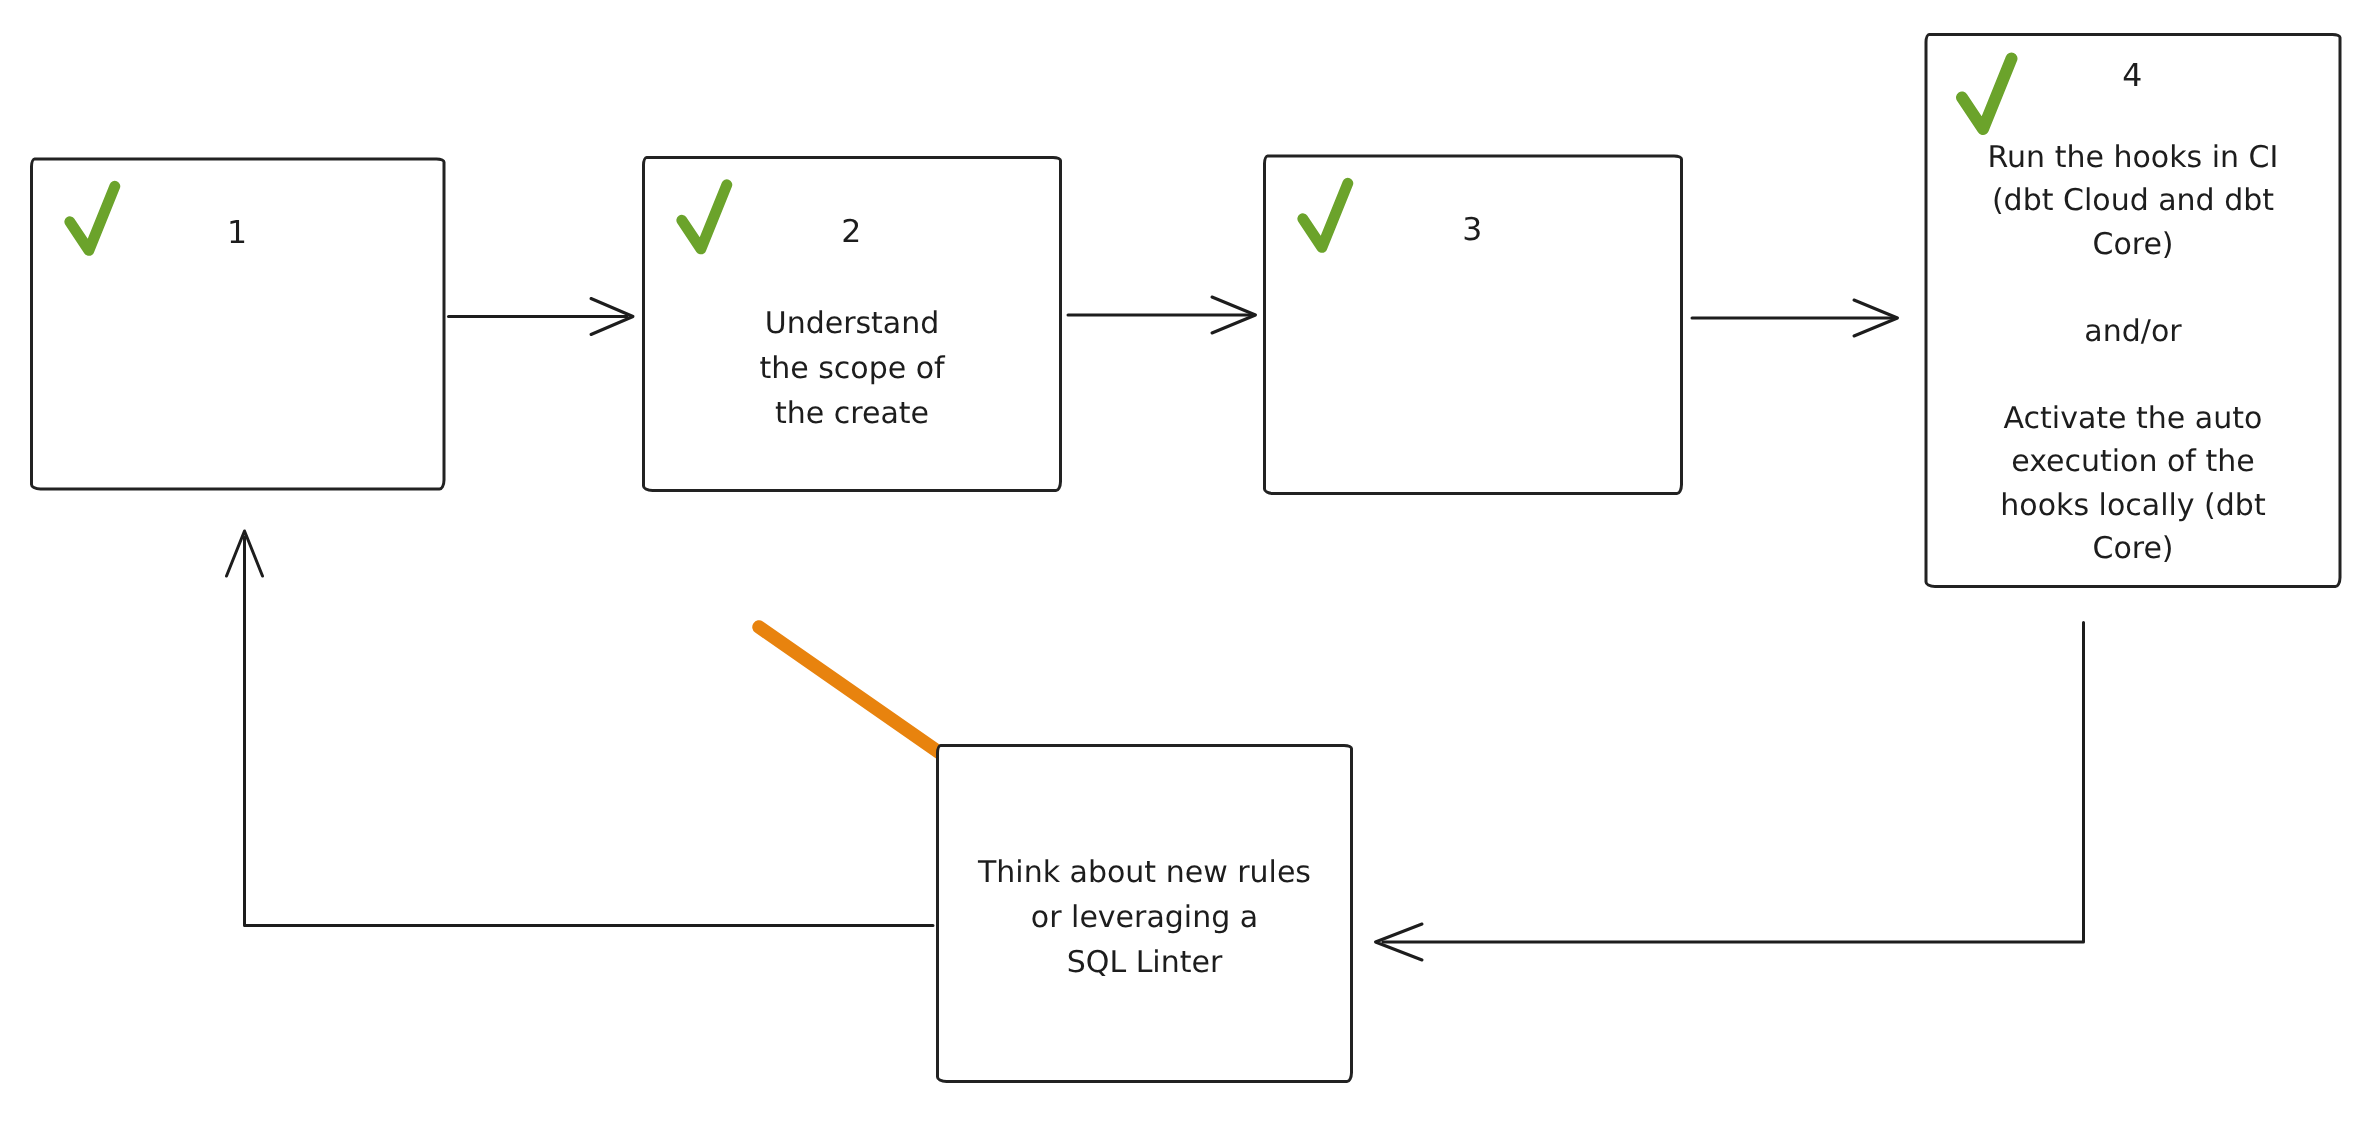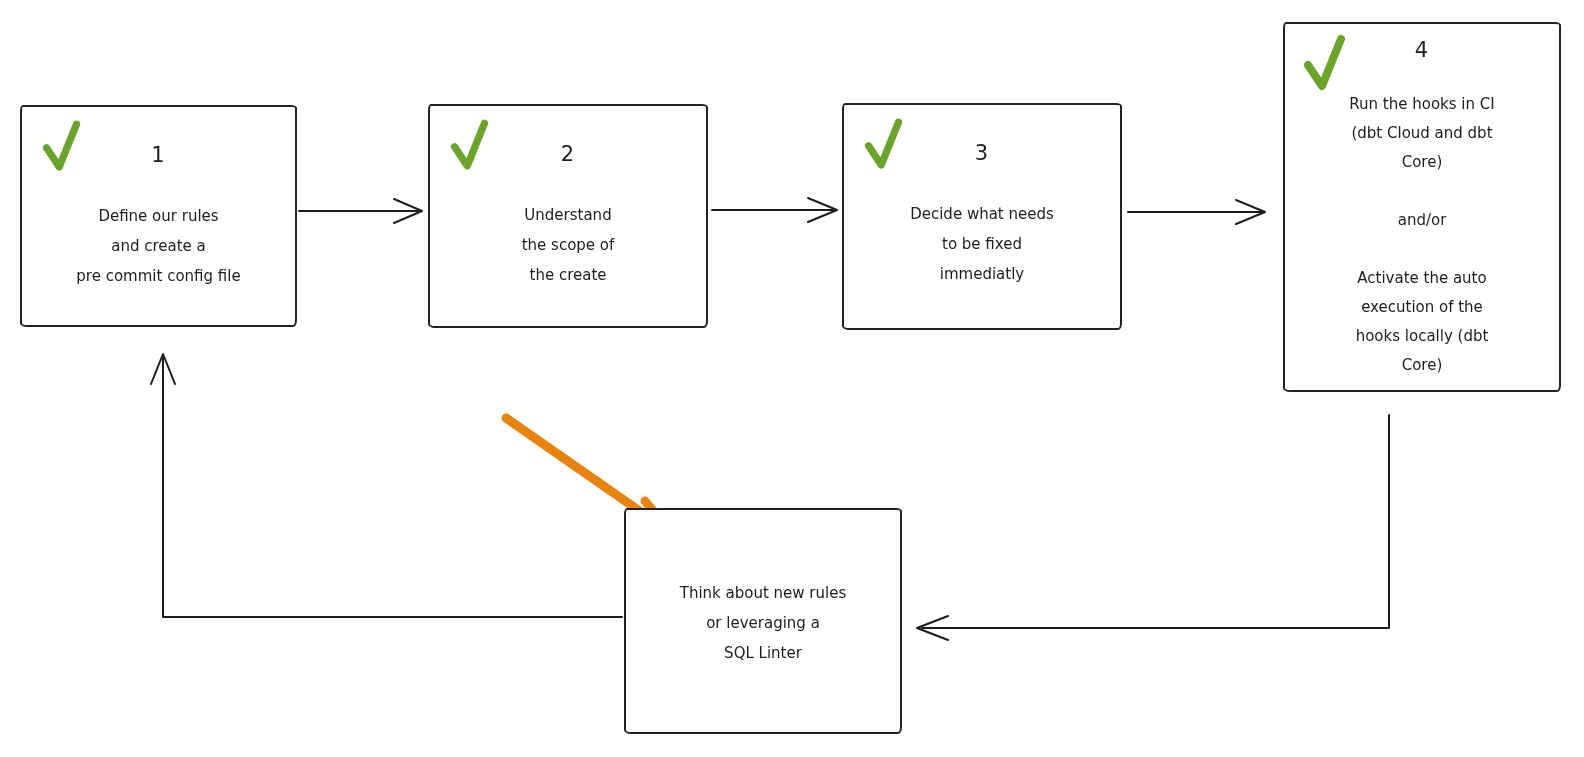--- a/index.html
+++ b/index.html
@@ -21,35 +21,35 @@
     box-sizing:border-box;
   }
   .node .check{position:absolute;top:10px;left:20px;}
   .node .num{
     position:absolute;top:36px;left:0;right:0;
     text-align:center;font-size:21px;letter-spacing:1px;
   }
   .node .body{
     position:absolute;left:6px;right:6px;
     text-align:center;
-    font-size:15px;line-height:30px;
+    font-size:20px;line-height:30px;
     white-space:pre-line;
   }
   
   #node-1{left:20px;  top:105px;width:277px;height:222px;}
   #node-2{left:428px; top:104px;width:280px;height:224px;}
   #node-3{left:842px; top:103px;width:280px;height:227px;}
   #node-1 .body,#node-2 .body,#node-3 .body{top:94px;}
   
   #node-4{left:1283px;top:22px;width:278px;height:370px;}
   #node-4 .check{top:8px;left:18px;}
   #node-4 .num{top:14px;}
   #node-4 .body{top:66px;line-height:29px;}
   
-  #node-loop{left:624px;top:508px;width:278px;height:226px;}
+  #node-loop{left:624px;top:496px;width:278px;height:226px;}
   #node-loop .body{top:68px;}
   .ink-line{stroke:#1d1d1d;stroke-width:2;fill:none;stroke-linecap:round;stroke-linejoin:round;}
 </style>
 </head>
 <body>
 
 <div class="canvas">
 
   <svg class="layer" viewBox="0 0 1584 757" aria-hidden="true">
 
@@ -82,43 +82,37 @@
       <line x1="506" y1="418" x2="664" y2="528"></line>
       <polyline points="645,501 672,534 632,526"></polyline>
     </g>
   </svg>
 
   <div class="node" id="node-1">
     <svg class="check" width="40" height="58" viewBox="0 0 44 60">
       <polyline points="5,32 19,53 38,6" fill="none" stroke-width="8" stroke-linecap="round" stroke-linejoin="round" stroke="#6ba32b"></polyline>
     </svg>
     <div class="num">1</div>
-    <div class="body">Define our rules
-and create a
-pre commit config file</div>
   </div>
 
   <div class="node" id="node-2">
     <svg class="check" width="40" height="58" viewBox="0 0 44 60">
       <polyline points="5,32 19,53 38,6" fill="none" stroke-width="8" stroke-linecap="round" stroke-linejoin="round" stroke="#6ba32b"></polyline>
     </svg>
     <div class="num">2</div>
     <div class="body">Understand
 the scope of
 the create</div>
   </div>
 
   <div class="node" id="node-3">
     <svg class="check" width="40" height="58" viewBox="0 0 44 60">
       <polyline points="5,32 19,53 38,6" fill="none" stroke-width="8" stroke-linecap="round" stroke-linejoin="round" stroke="#6ba32b"></polyline>
     </svg>
     <div class="num">3</div>
-    <div class="body">Decide what needs
-to be fixed
-immediatly</div>
   </div>
 
   <div class="node" id="node-4">
     <svg class="check" width="44" height="62" viewBox="0 0 44 60">
       <polyline points="5,32 19,53 38,6" fill="none" stroke-width="8" stroke-linecap="round" stroke-linejoin="round" stroke="#6ba32b"></polyline>
     </svg>
     <div class="num">4</div>
     <div class="body">Run the hooks in CI
 (dbt Cloud and dbt
 Core)

